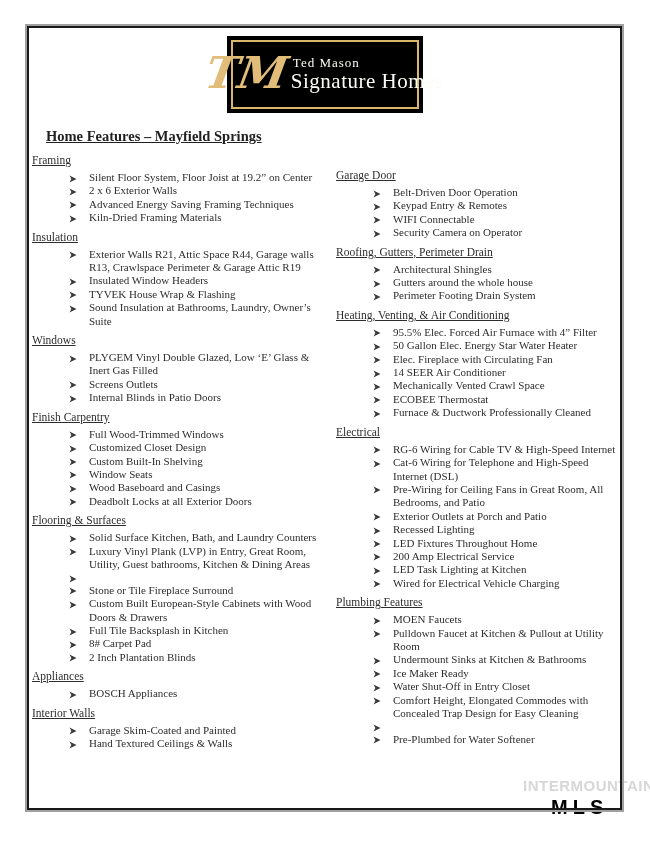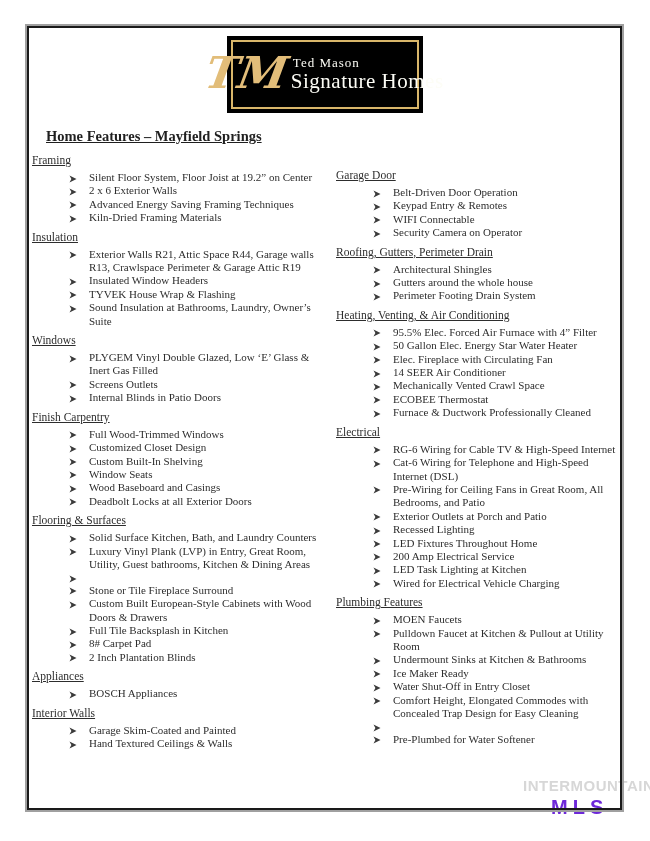--- a/index.html
+++ b/index.html
@@ -65,21 +65,21 @@
   .item .arrow svg { display: block; }
   .item-text { flex: 1; font-size: 11px; line-height: 13.4px; color: #2d2d2d; }
 
   
   .watermark {
     position: absolute; z-index: 4;
     font-family: "Liberation Sans", sans-serif; font-weight: bold;
     white-space: nowrap; pointer-events: none;
   }
   .wm-line1 { left: 523px; top: 777px; font-size: 15px; letter-spacing: 0.5px; color: #d7d7d7; }
-  .wm-line2 { left: 551px; top: 796px; font-size: 20px; letter-spacing: 5px; color: #6d28d9; }
+  .wm-line2 { left: 551px; top: 796px; font-size: 20px; letter-spacing: 5px; color: #000000; }
 </style>
 </head>
 <body>
 
 <div class="canvas">
 
   <div class="logo">
     <div class="logo-inner">
       <span class="monogram">TM</span>
       <div class="logo-text">

